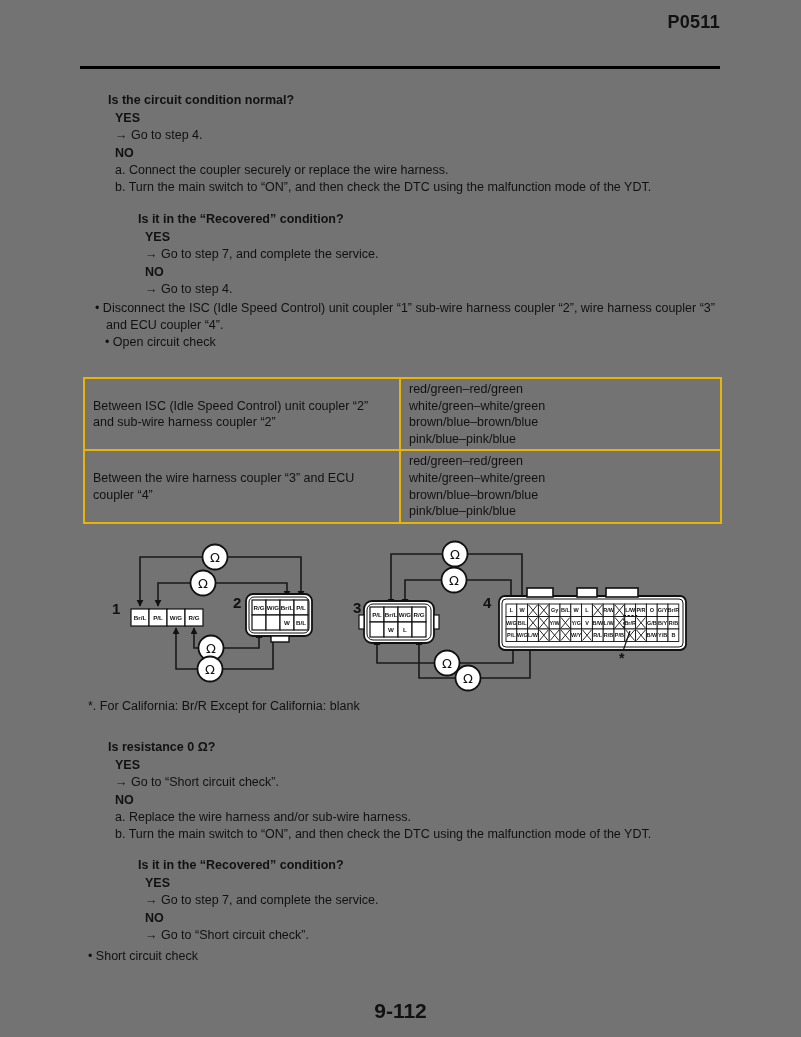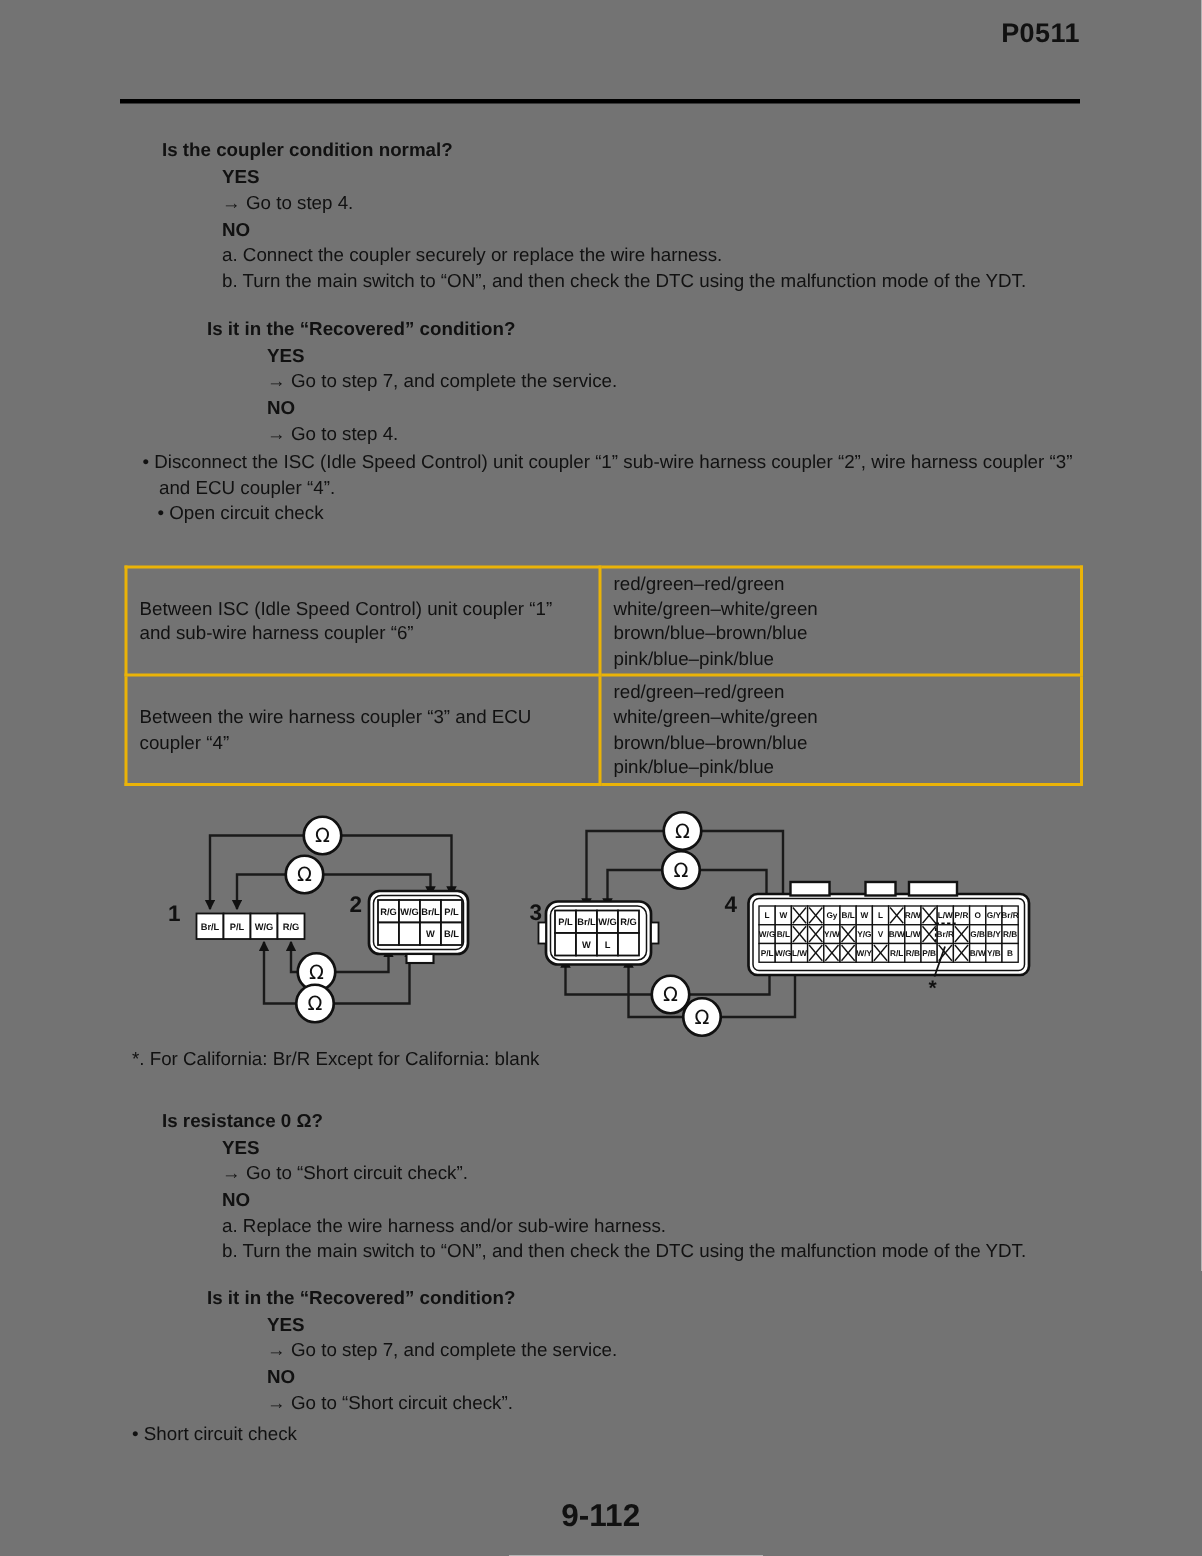--- a/index.html
+++ b/index.html
@@ -3,40 +3,40 @@
 <meta charset="utf-8">
 <style>
   html,body{margin:0;padding:0;background:#e8e8e8;}
   .page{position:relative;width:801px;height:1037px;background:#737373;margin:0 auto;
         font-family:"Liberation Sans",sans-serif;font-size:12.5px;line-height:17.6px;color:#111;overflow:hidden;}
   .abs{position:absolute;}
   .b{font-weight:bold;}
   .hdr{position:absolute;top:14px;right:81px;font-size:18px;font-weight:bold;letter-spacing:.3px;}
   .rule{position:absolute;left:80px;top:66px;width:640px;height:3px;background:#000;}
   .q-title{font-weight:bold;}
-  .indent{margin-left:40px;}
+  .indent{margin-left:7px;}
   .bullet{padding-left:11px;text-indent:-11px;}
   .step-line{padding-left:17px;text-indent:-17px;}
   table.ctable{position:absolute;left:83px;top:377px;border-collapse:collapse;table-layout:fixed;}
   table.ctable td{border:2px solid #eab308;vertical-align:middle;padding:2px 8px;line-height:16.6px;}
   td.c1{width:298px;height:66px;}
   td.c2{width:303px;}
   .footer{position:absolute;left:0;right:0;top:1002px;text-align:center;font-weight:bold;font-size:21px;}
   svg{display:block;}
 </style>
 </head>
 <body>
 
 <div class="page">
 
   <div class="hdr">P0511</div>
   <div class="rule"></div>
 
   <div class="abs" style="left:108px;top:92px;width:620px;">
-    <div class="q-title">Is the coupler condition normal?</div>
+    <div class="q-title">Is the circuit condition normal?</div>
     <div class="indent">
       <div class="b">YES</div>
       <div>→ Go to step 4.</div>
       <div class="b">NO</div>
       <div class="step-line" style="line-height:16.4px;">a. Connect the coupler securely or replace the wire harness.</div>
       <div class="step-line" style="line-height:16.4px;">b. Turn the main switch to “ON”, and then check the DTC using the malfunction mode of the YDT.</div>
     </div>
   </div>
 
   <div class="abs" style="left:138px;top:211px;width:590px;">
@@ -50,21 +50,21 @@
   </div>
 
   <div class="abs" style="left:85px;top:300px;width:645px;">
     <div class="bullet" style="margin-left:10px;line-height:17px;">• Disconnect the ISC (Idle Speed Control) unit coupler “1” sub-wire harness coupler “2”, wire harness coupler “3” and ECU coupler “4”.</div>
     <div class="bullet" style="margin-left:20px;line-height:17px;">• Open circuit check</div>
   </div>
 
   <table class="ctable">
     <tbody>
         <tr>
-      <td class="c1">Between ISC (Idle Speed Control) unit coupler “1” and sub-wire harness coupler “6”</td>
+      <td class="c1">Between ISC (Idle Speed Control) unit coupler “2” and sub-wire harness coupler “2”</td>
       <td class="c2">
         <div>red/green–red/green</div>
         <div>white/green–white/green</div>
         <div>brown/blue–brown/blue</div>
         <div>pink/blue–pink/blue</div>
       </td>
     </tr>
     <tr>
       <td class="c1">Between the wire harness coupler “3” and ECU coupler “4”</td>
       <td class="c2">

